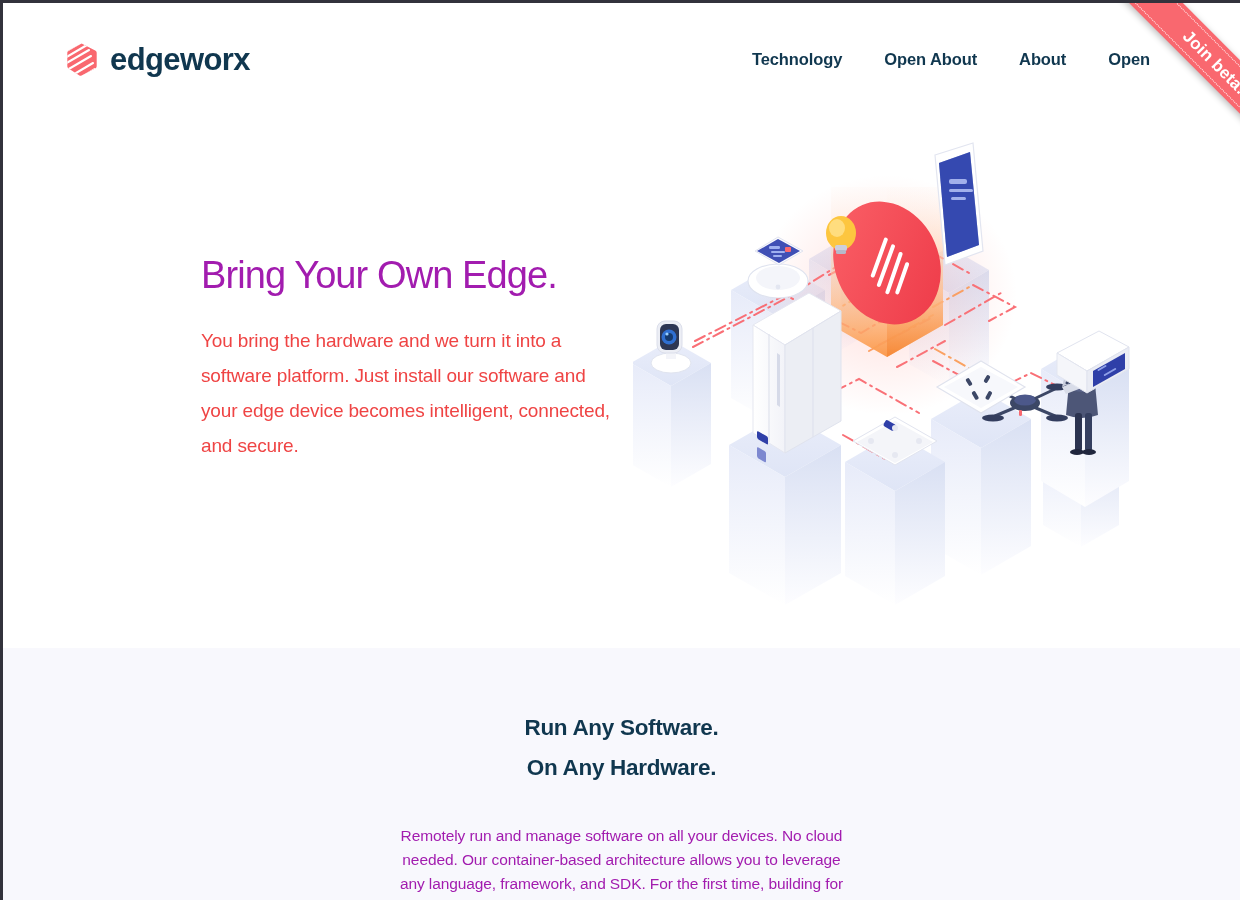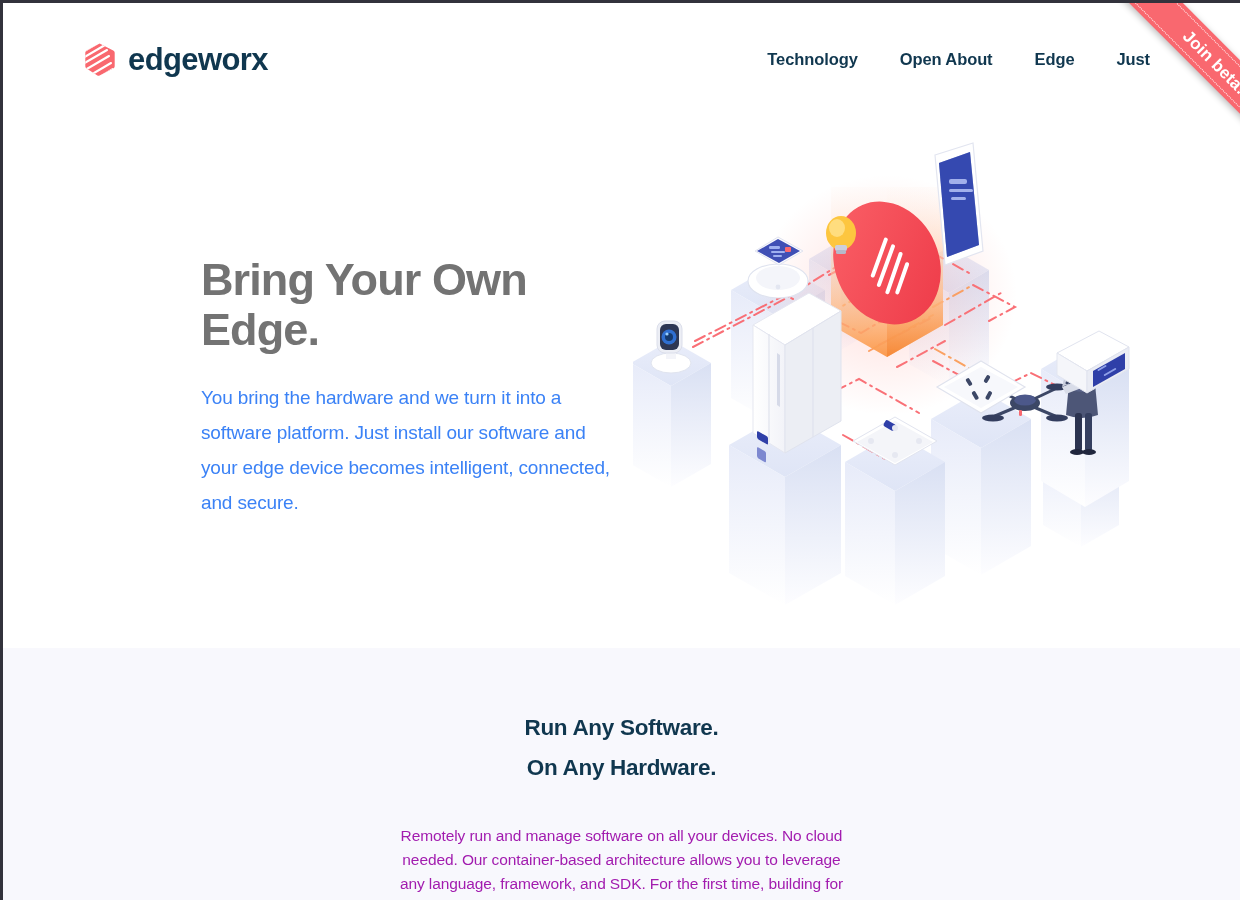--- a/index.html
+++ b/index.html
@@ -17,21 +17,21 @@
     border-left:3px solid #32323c;
     border-top:3px solid #32323c;
     overflow:hidden;
   }
 
   
   .header {
     position:absolute; top:0; left:0;
     width:1237px; height:112px;
     display:flex; align-items:center;
-    padding:0 90px 0 82px;
+    padding:0 90px 0 64px;
     z-index:30;
   }
   .brand { display:flex; align-items:center; gap:13px; text-decoration:none; }
   .brand-mark { width:30px; height:33px; display:block; flex:0 0 auto; }
   .brand-name {
     font-size:31px; font-weight:700; color:#10374f;
     letter-spacing:-0.6px; line-height:1;
   }
   .nav {
     margin-left:auto;
@@ -74,26 +74,26 @@
 
   
   .hero {
     position:absolute; top:112px; left:0;
     width:1237px; height:533px;
   }
   .hero-copy {
     position:absolute; left:198px; top:140px; width:420px;
   }
   .hero-title {
-    font-size:45px; font-weight:700; color:#737373;
+    font-size:38px; font-weight:400; color:#a21caf;
     line-height:1.1; letter-spacing:-0.9px;
   }
   .hero-sub {
     margin-top:26px;
-    font-size:19px; font-weight:400; color:#3b82f6;
+    font-size:19px; font-weight:400; color:#ef4444;
     line-height:35px; letter-spacing:-0.15px;
   }
 
   .hero-art {
     position:absolute; left:630px; top:20px;
     width:510px; height:470px;
   }
   .hero-art svg { display:block; width:100%; height:100%; }
 
   
@@ -142,22 +142,22 @@
             </g>
           </g>
         </svg>
       </span>
       <span class="brand-name">edgeworx</span>
     </a>
 
     <nav class="nav">
       <a class="nav-link" href="#">Technology</a>
       <a class="nav-link" href="#">Open About</a>
-      <a class="nav-link" href="#">Edge</a>
-      <a class="nav-link" href="#">Just</a>
+      <a class="nav-link" href="#">About</a>
+      <a class="nav-link" href="#">Open</a>
     </nav>
   </header>
 
   <div class="ribbon-wrap">
     <div class="ribbon">
       <span class="ribbon-text">Join beta!</span>
     </div>
   </div>
 
   <section class="hero">

